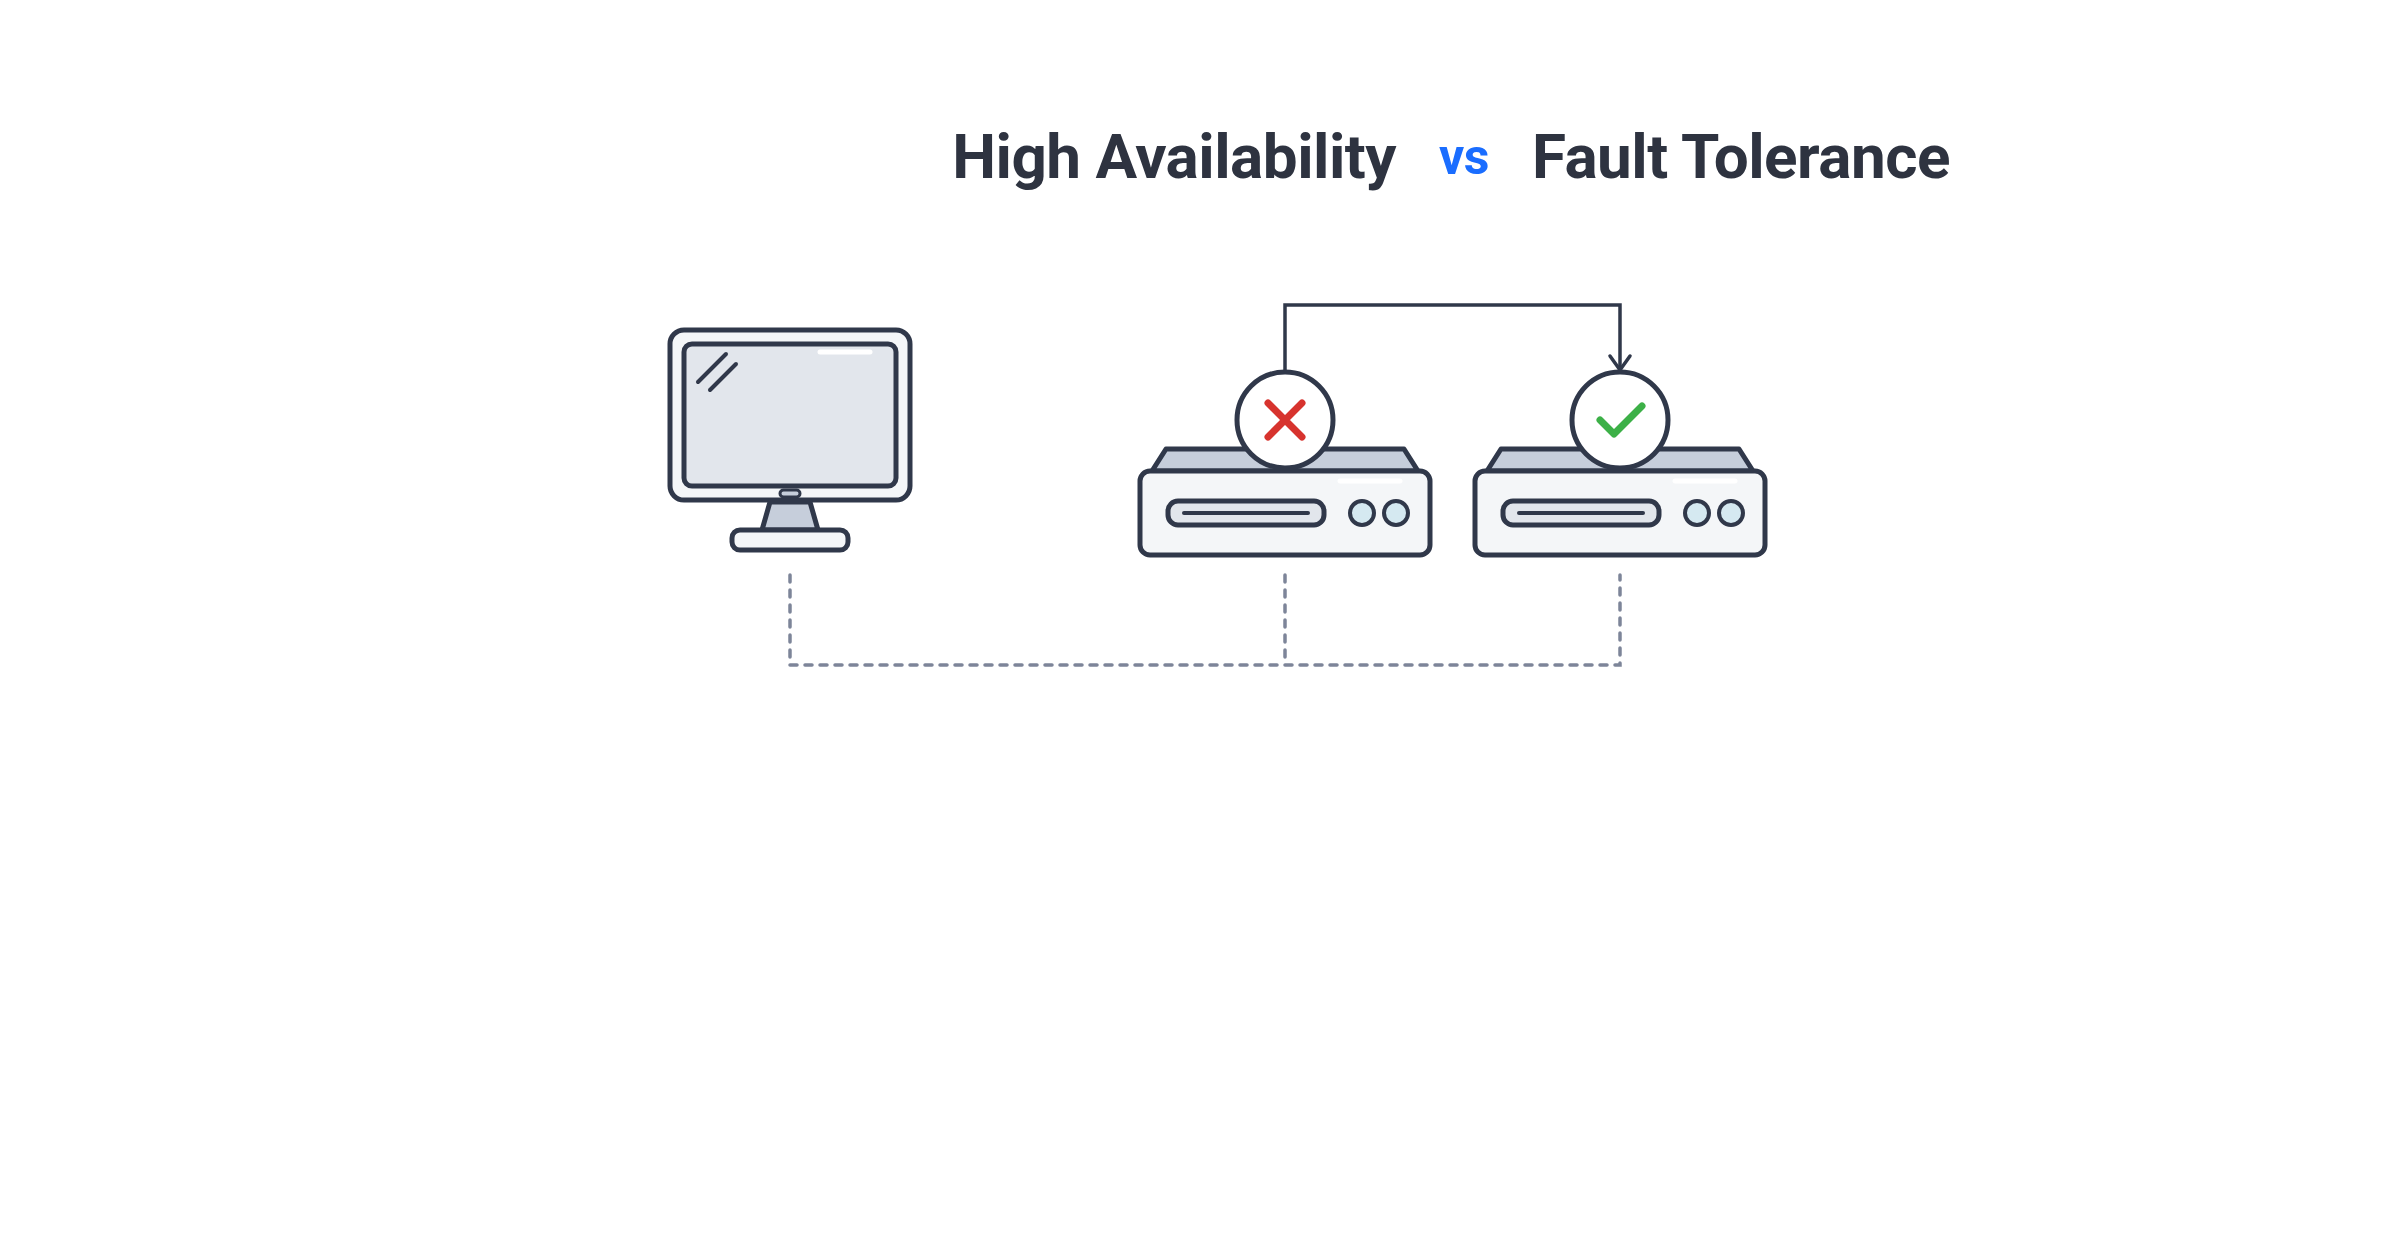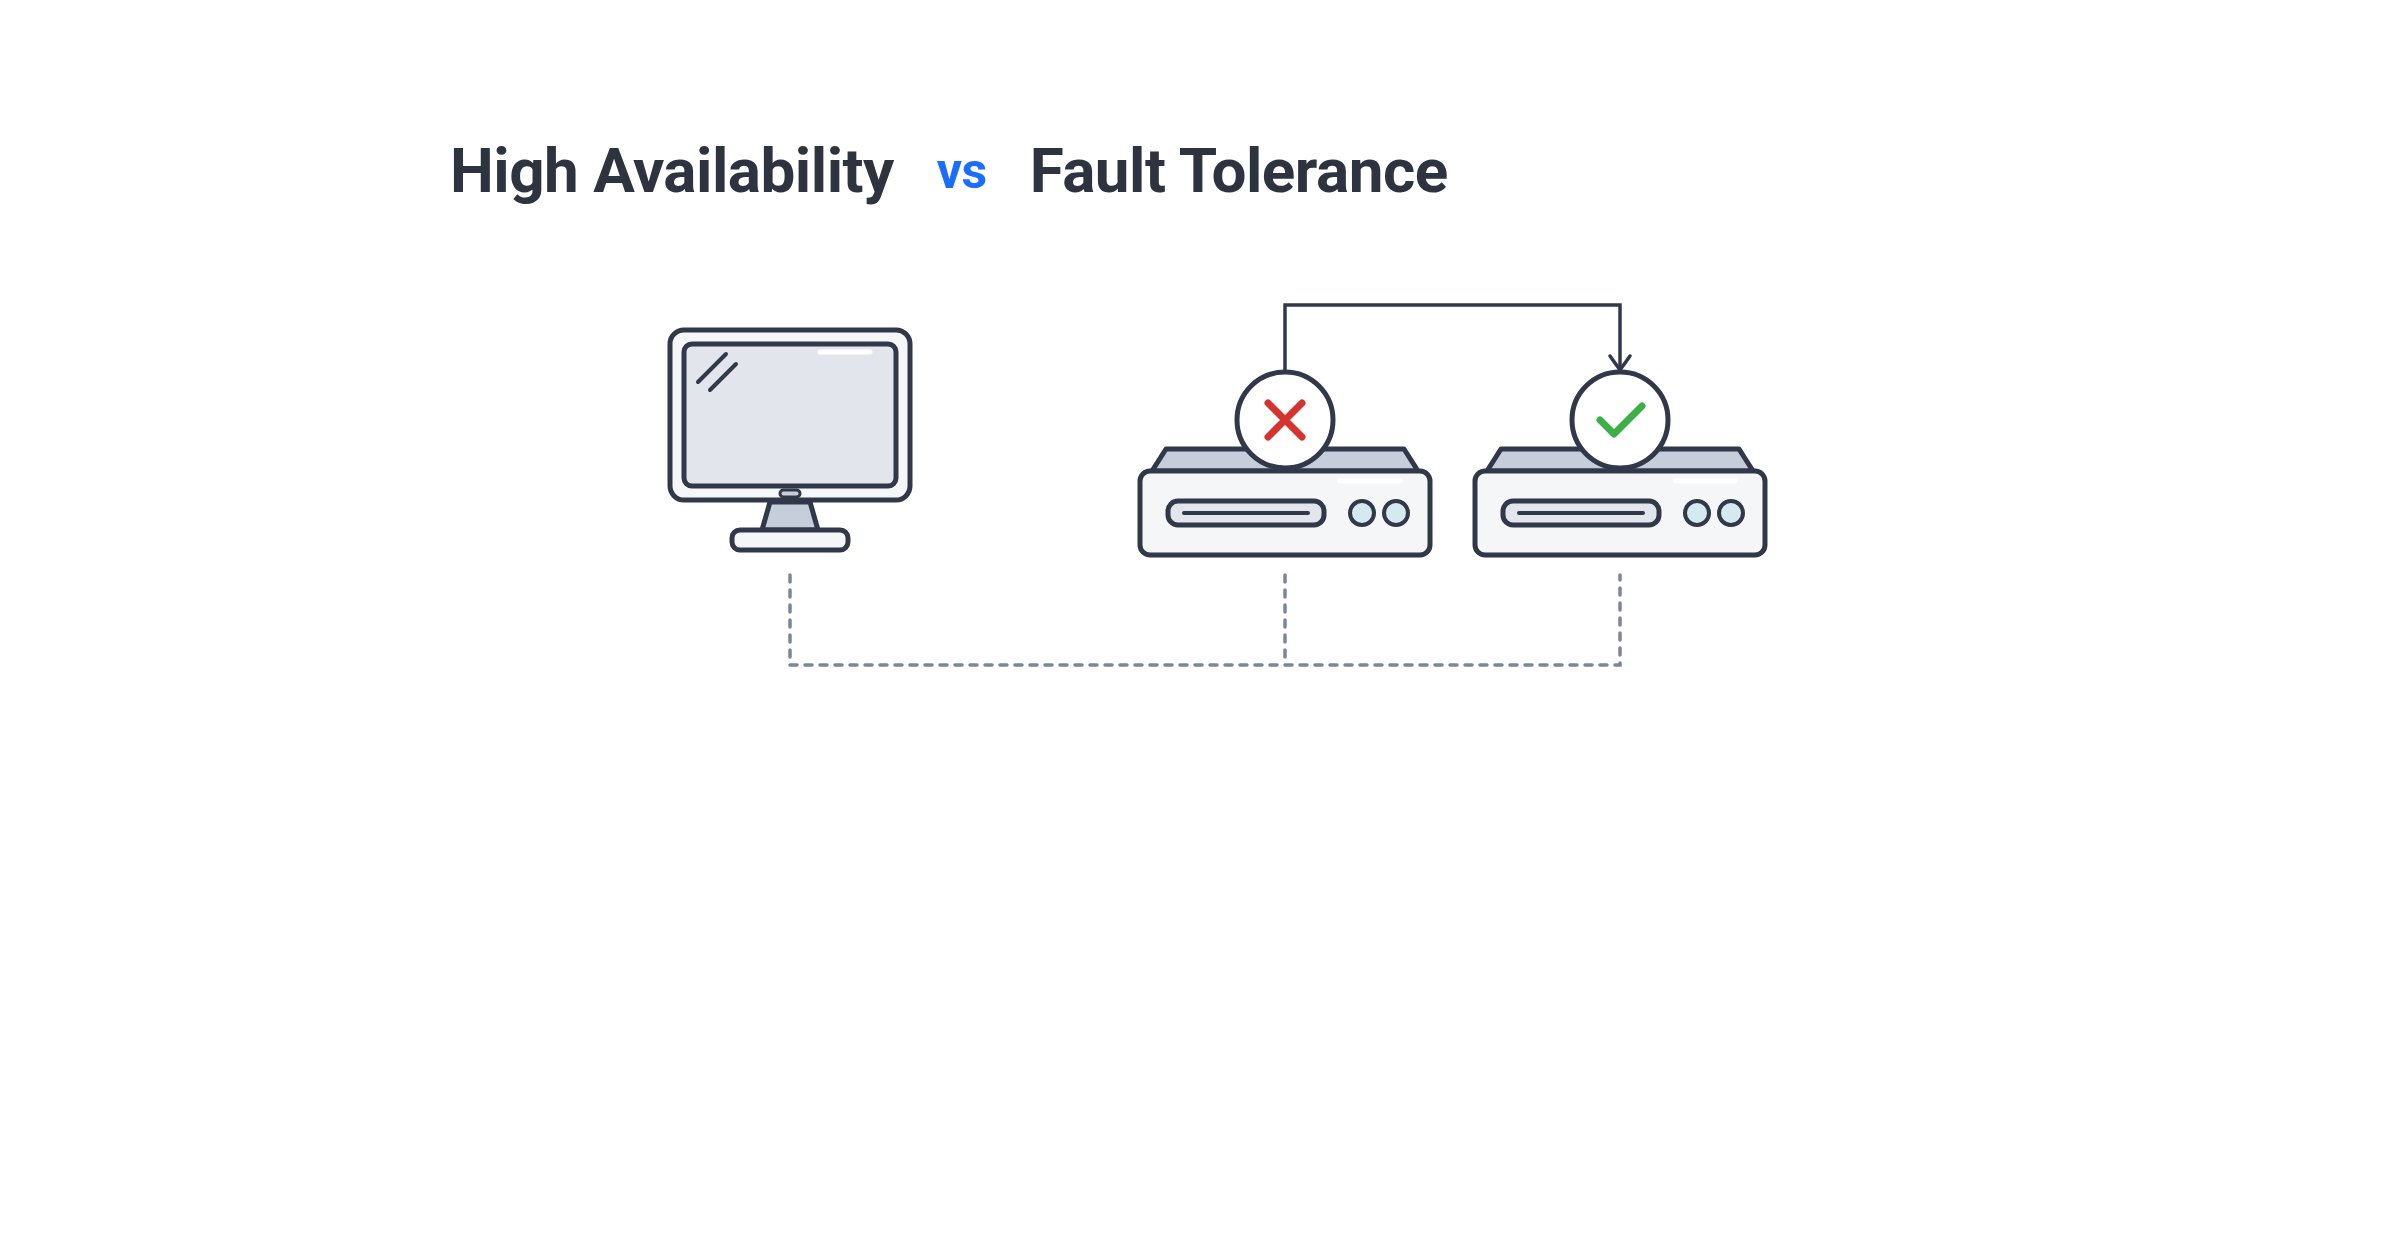--- a/index.html
+++ b/index.html
@@ -1,17 +1,17 @@
 <!DOCTYPE html>
 <html><head>
 <meta charset="utf-8">
 <style>
   html,body{margin:0;padding:0;width:100%;height:100%;background:#fff;font-family:-apple-system,BlinkMacSystemFont,"Segoe UI",Roboto,Helvetica,Arial,sans-serif}
   .canvas{position:relative;width:1500px;height:785px;margin:0 auto;background:#fff}
-  .title{position:absolute;top:134px;left:0;width:100%;text-align:left;font-size:62px;font-weight:700;color:#2E3340;letter-spacing:-.5px}
+  .title{position:absolute;top:120px;left:0;width:100%;text-align:right;font-size:62px;font-weight:700;color:#2E3340;letter-spacing:-.5px}
   .title .vs{color:#1A6DFF;font-size:50px;margin:0 28px;font-weight:700;position:relative;top:-4px}
   svg.diagram{position:absolute;top:0;left:0}
 </style>
 </head>
 <body>
 
 <div class="canvas">
 
   <div class="title">
     <span>High Availability</span>

